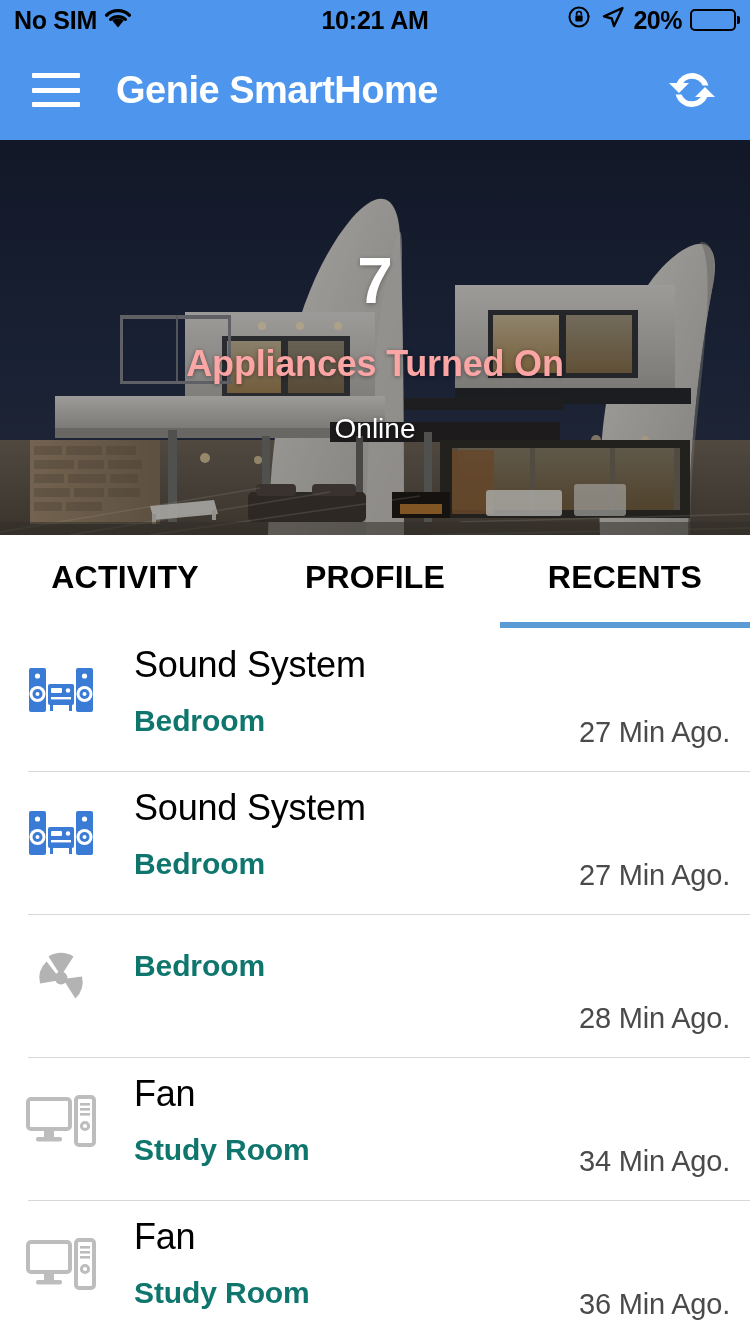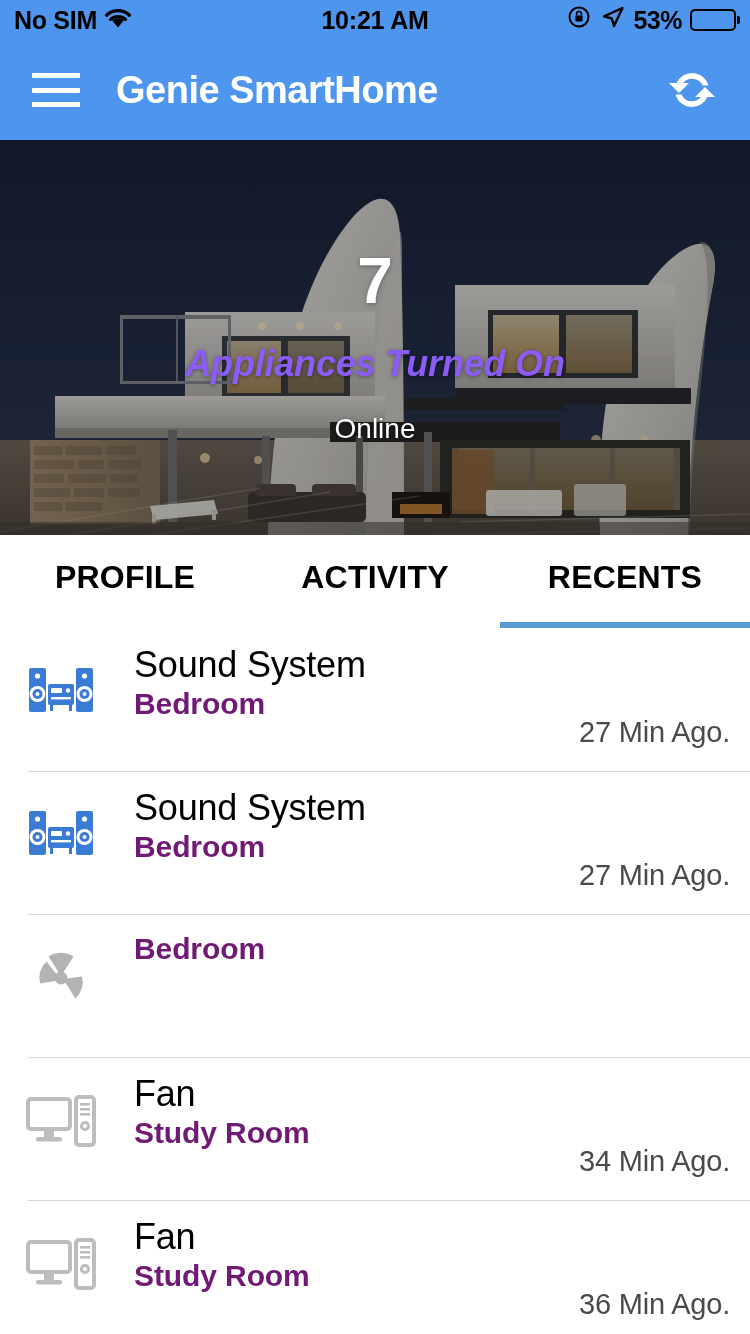--- a/index.html
+++ b/index.html
@@ -124,27 +124,26 @@
   }
   .hero-count {
     color: #ffffff;
     font-size: 64px;
     font-weight: bold;
     line-height: 1;
     text-shadow: 0 1px 4px rgba(0,0,0,0.35);
     margin-top: 18px;
   }
   .hero-sub {
-    color: #8b5cf6;
+    color: #fca5a5;
     font-size: 36px;
     font-weight: bold;
     margin-top: 30px;
     text-shadow: 0 1px 4px rgba(0,0,0,0.4);
     letter-spacing: -0.2px;
-    font-style: italic;
   }
   .hero-status {
     color: #ffffff;
     font-size: 28px;
     font-weight: normal;
     margin-top: 28px;
     text-shadow: 0 1px 4px rgba(0,0,0,0.45);
   }
 
   
@@ -212,23 +211,23 @@
   }
   .row-title {
     font-size: 36px;
     color: #000000;
     line-height: 1.15;
     letter-spacing: -0.2px;
     white-space: nowrap;
   }
   .row-room {
     font-size: 30px;
-    color: #701a75;
+    color: #0f766e;
     font-weight: bold;
-    margin-top: 2px;
+    margin-top: 19px;
     letter-spacing: -0.1px;
     white-space: nowrap;
   }
   .row-time {
     flex: 0 0 auto;
     align-self: flex-end;
     font-size: 29px;
     color: #4a4a4a;
     padding-bottom: 22px;
     white-space: nowrap;
@@ -259,21 +258,21 @@
         <rect x="8.4" y="11.6" width="7.2" height="6" rx="1" fill="#000"></rect>
         <path d="M9.6 11.6 v-1.7 a2.4 2.4 0 0 1 4.8 0 v1.7" stroke="#000" stroke-width="1.6" fill="none"></path>
         <path d="M20.5 10.5 l2.6 1.5 -2.6 1.6 z" fill="#000"></path>
       </svg>
     </span>
     <span class="loc-icon">
       <svg width="24" height="24" viewBox="0 0 24 24">
         <path d="M21.5 3 L3 11.3 l7.8 2.2 2.2 7.5 z" fill="none" stroke="#000" stroke-width="2.4" stroke-linejoin="round"></path>
       </svg>
     </span>
-    <span class="sb-pct">53%</span>
+    <span class="sb-pct">20%</span>
     <span class="battery">
       <span class="battery-fill" style="width:62%"></span>
     </span>
   </div>
 </div>
 
 <div class="app-bar">
   <div class="hamburger">
     <span></span>
       <span></span>
@@ -420,24 +419,24 @@
   <div class="hero-overlay"></div>
   <div class="hero-content">
     <div class="hero-count">7</div>
     <div class="hero-sub">Appliances Turned On</div>
     <div class="hero-status">Online</div>
   </div>
 </div>
 
 <div class="tabs">
   <div class="tab">
+    <span>ACTIVITY</span>
+  </div>
+  <div class="tab">
     <span>PROFILE</span>
-  </div>
-  <div class="tab">
-    <span>ACTIVITY</span>
   </div>
   <div class="tab active">
     <span>RECENTS</span>
     <span class="tab-underline"></span>
   </div>
 </div>
 
 <div class="recents-list">
 
   <div class="row">
@@ -503,20 +502,21 @@
           <path d="M31 29 L18.5 9.5 A23 23 0 0 1 43.5 9.5 Z"></path>
           <path d="M31 33 L10 36.5 A23 23 0 0 1 16.6 14.6 Z"></path>
           <path d="M33 32 L45.4 51.5 A23 23 0 0 0 52 29.6 Z"></path>
         </g>
         <circle cx="31" cy="31" r="6.4" fill="#b3b3b3"></circle>
       </svg>
     </div>
     <div class="row-main">
       <div class="row-room">Bedroom</div>
     </div>
+    <div class="row-time">28 Min Ago.</div>
   </div>
 
   <div class="row">
     <div class="row-icon">
       <svg width="70" height="56" viewBox="0 0 70 56">
         <rect x="2" y="6" width="42" height="30" rx="3" fill="none" stroke="#bdbdbd" stroke-width="4"></rect>
         <rect x="18" y="36" width="10" height="8" fill="#bdbdbd"></rect>
         <rect x="10" y="44" width="26" height="4.5" rx="2" fill="#bdbdbd"></rect>
         <rect x="50" y="4" width="18" height="48" rx="3" fill="none" stroke="#bdbdbd" stroke-width="4"></rect>
         <rect x="54" y="10" width="10" height="2.6" fill="#bdbdbd"></rect>

